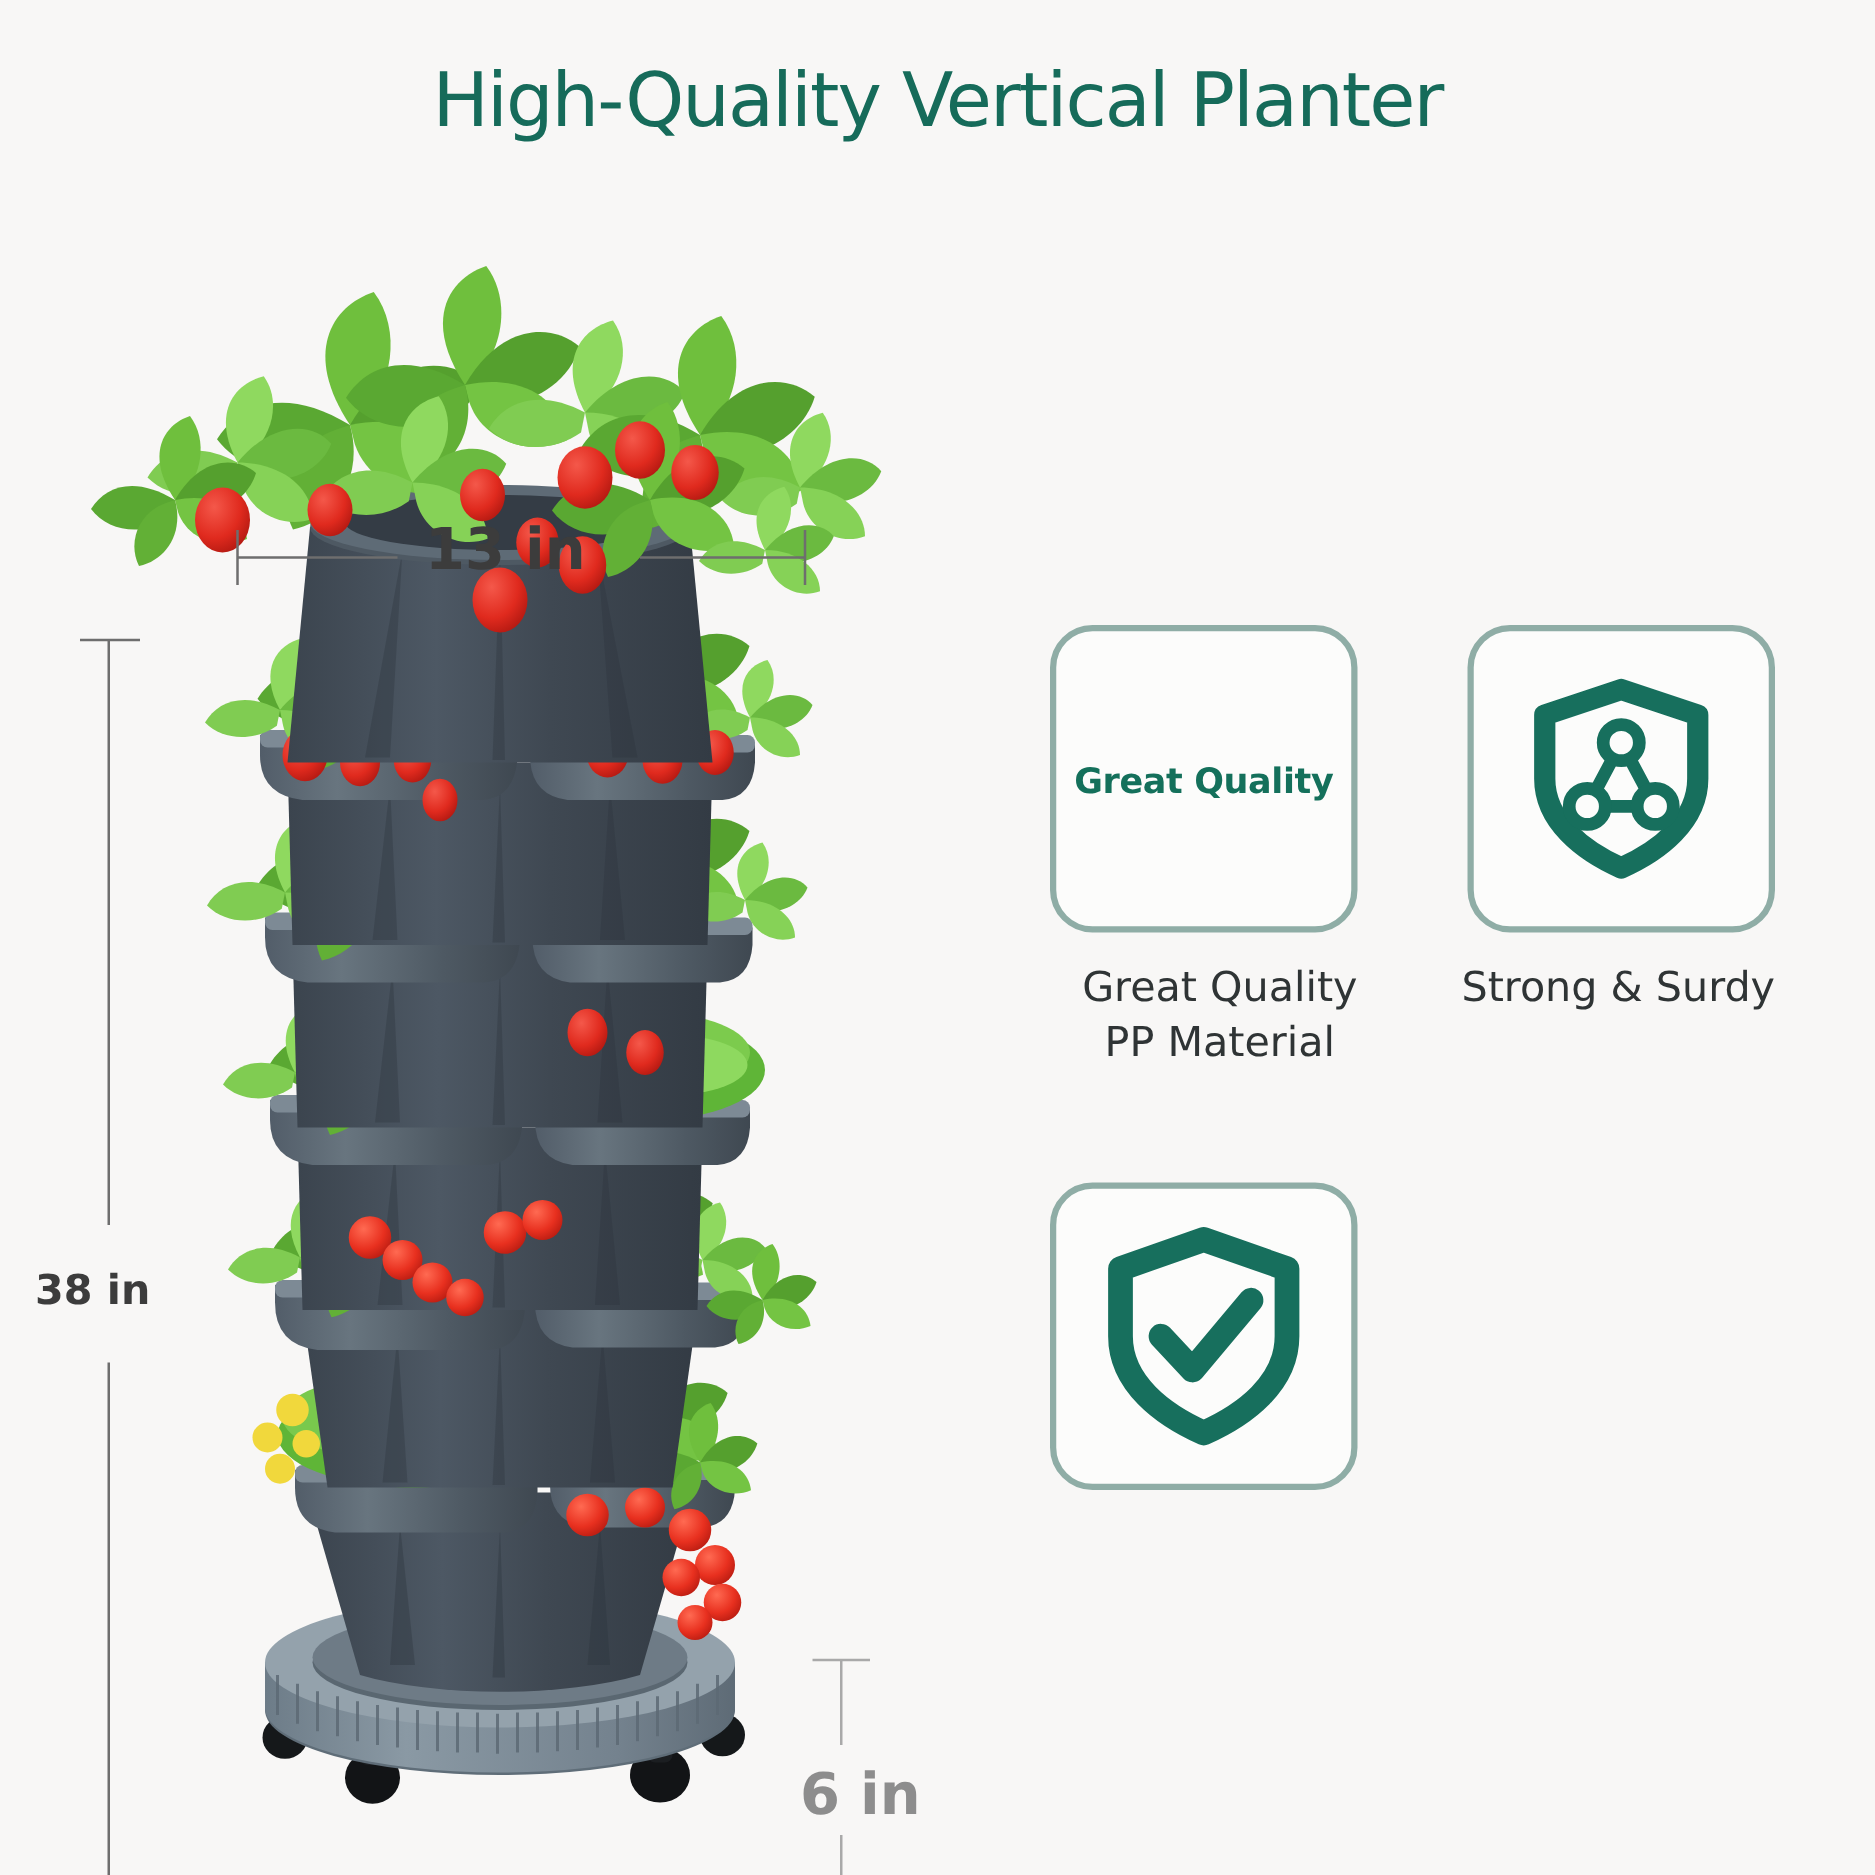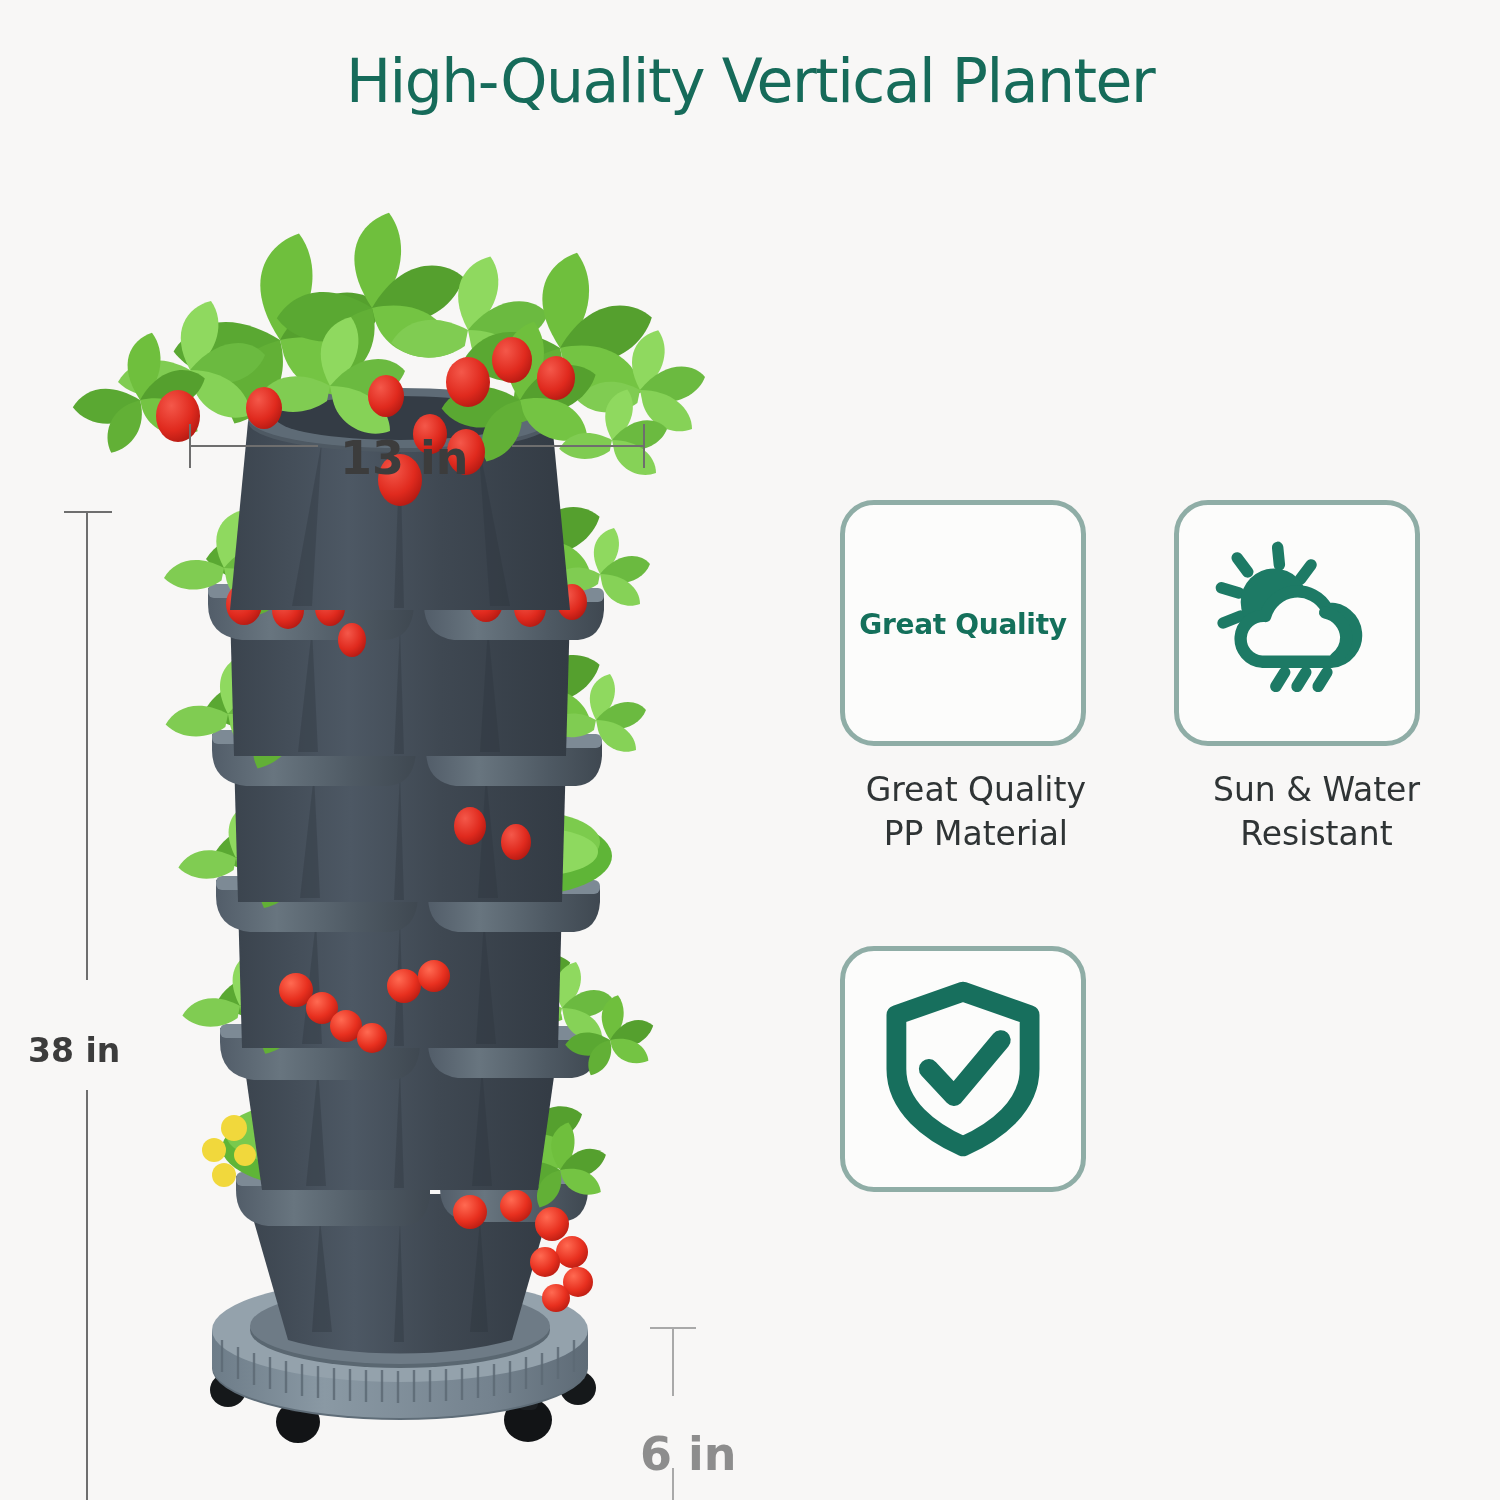--- a/index.html
+++ b/index.html
@@ -40,21 +40,20 @@
     height: 1290px;
   }
 
   
   .dim-label {
     position: absolute;
     font-family: "DejaVu Sans", sans-serif;
     font-weight: 700;
     color: #3c3c3c;
     white-space: nowrap;
-    margin-top: 19px;
   }
   .dim-line { position: absolute; background: #6e6e6e; }
   .dim-cap  { position: absolute; background: #6e6e6e; }
 
   
   #dim-width-label {
     left: 340px; top: 222px;
     font-size: 46px; letter-spacing: 0px;
   }
   #dim-width-line-l { left: 190px; top: 255px; width: 128px; height: 2px; }
@@ -446,44 +445,33 @@
 <div id="feature-grid">
 
   <div class="feature-cell">
     <div class="feature-card">
       <div id="pp-badge-title">Great Quality</div>
     </div>
     <div class="feature-caption">Great Quality
 PP Material</div>
   </div>
 
-
   <div class="feature-cell">
     <div class="feature-card">
-      <svg width="176" height="176" viewBox="0 0 100 100">
-        <g stroke="#1d7a65" stroke-width="6.5" stroke-linecap="round">
-          <line x1="16" y1="13" x2="22" y2="21"></line>
-          <line x1="39" y1="7" x2="40" y2="17"></line>
-          <line x1="58" y1="17" x2="52" y2="25"></line>
-          <line x1="7" y1="30" x2="17" y2="33"></line>
-          <line x1="8" y1="50" x2="18" y2="46"></line>
-        </g>
-        <circle cx="37" cy="38" r="19" fill="#1d7a65"></circle>
-        <path d="M30 72 A13 13 0 0 1 32 46 A19 19 0 0 1 67 42 A15 15 0 0 1 70 72 Z" fill="#fcfcfb" stroke="#1d7a65" stroke-width="7" stroke-linejoin="round"></path>
-        <path d="M66 44 A15 15 0 0 1 78 58 A15 15 0 0 1 72 70" fill="none" stroke="#1d7a65" stroke-width="7" stroke-linecap="round"></path>
-        <g stroke="#1d7a65" stroke-width="6.5" stroke-linecap="round">
-          <line x1="38" y1="86" x2="43" y2="78"></line>
-          <line x1="50" y1="86" x2="55" y2="78"></line>
-          <line x1="62" y1="86" x2="67" y2="78"></line>
-        </g>
+      <svg width="170" height="170" viewBox="0 0 100 100">
+        <path d="M50 8 L86 20 L86 50 C86 70 68 84 50 92 C32 84 14 70 14 50 L14 20 Z" fill="none" stroke="#176f5d" stroke-width="10" stroke-linejoin="round"></path>
+        <path d="M50 33 L66 63 L34 63 Z" fill="none" stroke="#176f5d" stroke-width="6" stroke-linejoin="round"></path>
+        <circle cx="50" cy="33" r="8.5" fill="#fcfcfb" stroke="#176f5d" stroke-width="6"></circle>
+        <circle cx="34" cy="63" r="8.5" fill="#fcfcfb" stroke="#176f5d" stroke-width="6"></circle>
+        <circle cx="66" cy="63" r="8.5" fill="#fcfcfb" stroke="#176f5d" stroke-width="6"></circle>
       </svg>
     </div>
-    <div class="feature-caption">Sun &amp; Water
-Resistant</div>
+    <div class="feature-caption">Strong &amp; Surdy</div>
   </div>
+
 
   <div class="feature-cell">
     <div class="feature-card">
       <svg width="180" height="180" viewBox="0 0 100 100">
         <path d="M50 7 L87 20 L87 50 C87 71 68 85 50 93 C32 85 13 71 13 50 L13 20 Z" fill="none" stroke="#176f5d" stroke-width="11" stroke-linejoin="round"></path>
         <path d="M31 50 L45 65 L71 34" fill="none" stroke="#176f5d" stroke-width="11" stroke-linecap="round" stroke-linejoin="round"></path>
       </svg>
     </div>
   </div>
 </div>

